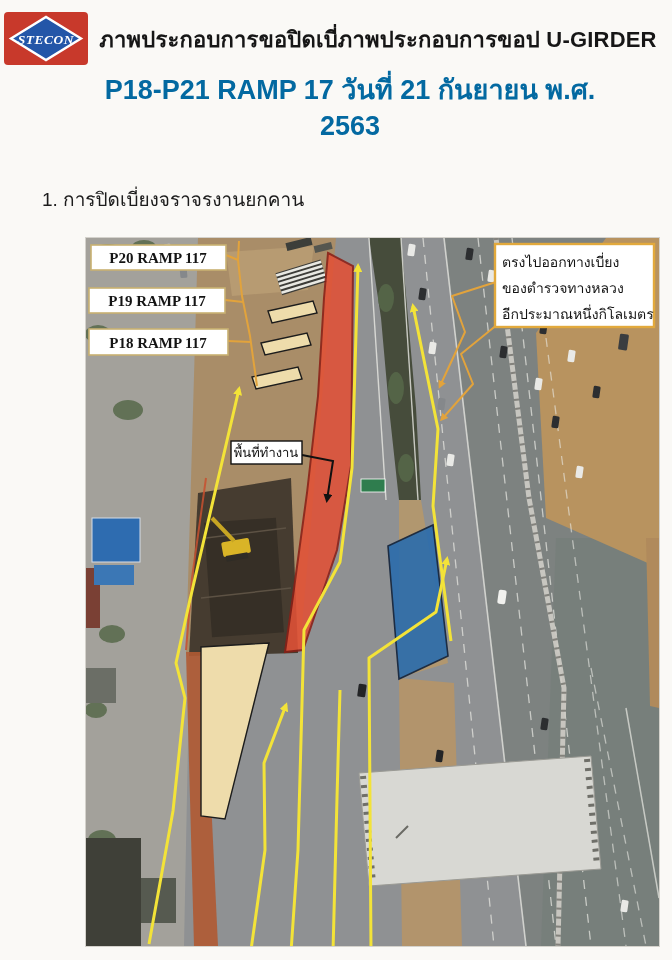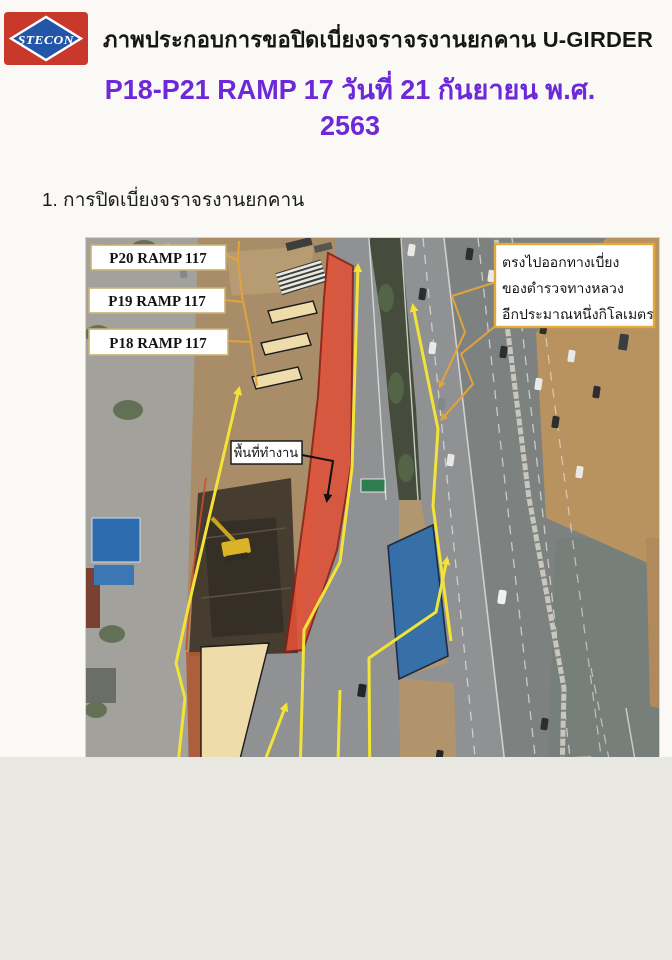--- a/index.html
+++ b/index.html
@@ -1,41 +1,41 @@
 <!DOCTYPE html>
 <html><head>
 <meta charset="utf-8">
 <style>
   html,body{margin:0;padding:0;}
   body{width:672px;height:960px;background:#e9e7e2;font-family:"Liberation Sans",sans-serif;}
-  .page{position:relative;width:672px;height:757px;background:#faf9f6;overflow:hidden;}
+  .page{position:relative;width:672px;height:960px;background:#faf9f6;overflow:hidden;}
   .title1{position:absolute;left:92px;top:22px;width:572px;text-align:center;
           font-size:22px;font-weight:600;color:#161616;letter-spacing:.2px;}
   .title2{position:absolute;left:80px;top:68px;width:540px;text-align:center;
-          font-size:27px;font-weight:600;color:#6d28d9;}
+          font-size:27px;font-weight:600;color:#0369a1;}
   .secthead{position:absolute;left:14px;top:184px;font-size:19px;font-weight:500;color:#1c1c1c;margin-left:28px;}
   .photo{position:absolute;left:85px;top:237px;width:573px;height:708px;
          border:1px solid #d4d2cc;box-sizing:content-box;}
   .plabel{font-family:"Liberation Serif",serif;font-weight:700;font-size:15px;fill:#141414;}
   .thainote{font-size:14px;fill:#141414;}
   .worklabel{font-size:13px;fill:#111;}
   svg text{user-select:none;}
 </style>
 </head>
 <body>
 
 <div class="page">
 
   <svg style="position:absolute;left:4px;top:12px" width="84" height="53" viewBox="0 0 84 53">
     <rect x="0" y="0" width="84" height="53" rx="4" fill="#c8392b"></rect>
     <polygon points="7,26.5 42,5 77,26.5 42,48" stroke="#ffffff" stroke-width="2.4" fill="#2356a8"></polygon>
     <text x="42" y="31.5" text-anchor="middle" style="font-family:'Liberation Serif',serif;font-weight:700;font-style:italic;font-size:13.5px;fill:#ffffff;letter-spacing:.5px;">STECON</text>
   </svg>
 
-  <div class="title1">ภาพประกอบการขอปิดเบี่ยงจราจรงานยกคาน U-GIRDER</div>
+  <div class="title1">ภาพประกอบการขอปิดเบี่ภาพประกอบการขอป U-GIRDER</div>
   <div class="title2">P18-P21 RAMP 17 วันที่ 21 กันยายน พ.ศ. 2563</div>
   <div class="secthead">1. การปิดเบี่ยงจราจรงานยกคาน</div>
 
   <svg class="photo" viewBox="0 0 573 708" preserveAspectRatio="none">
     <defs>
       <marker id="ay" markerWidth="9" markerHeight="9" refX="6" refY="4.5" orient="auto" markerUnits="userSpaceOnUse">
         <path d="M0,0 L9,4.5 L0,9 Z" fill="#f3e338"></path>
       </marker>
       <marker id="ao" markerWidth="8" markerHeight="8" refX="5" refY="4" orient="auto" markerUnits="userSpaceOnUse">
         <path d="M0,0 L8,4 L0,8 Z" fill="#e2a33c"></path>

